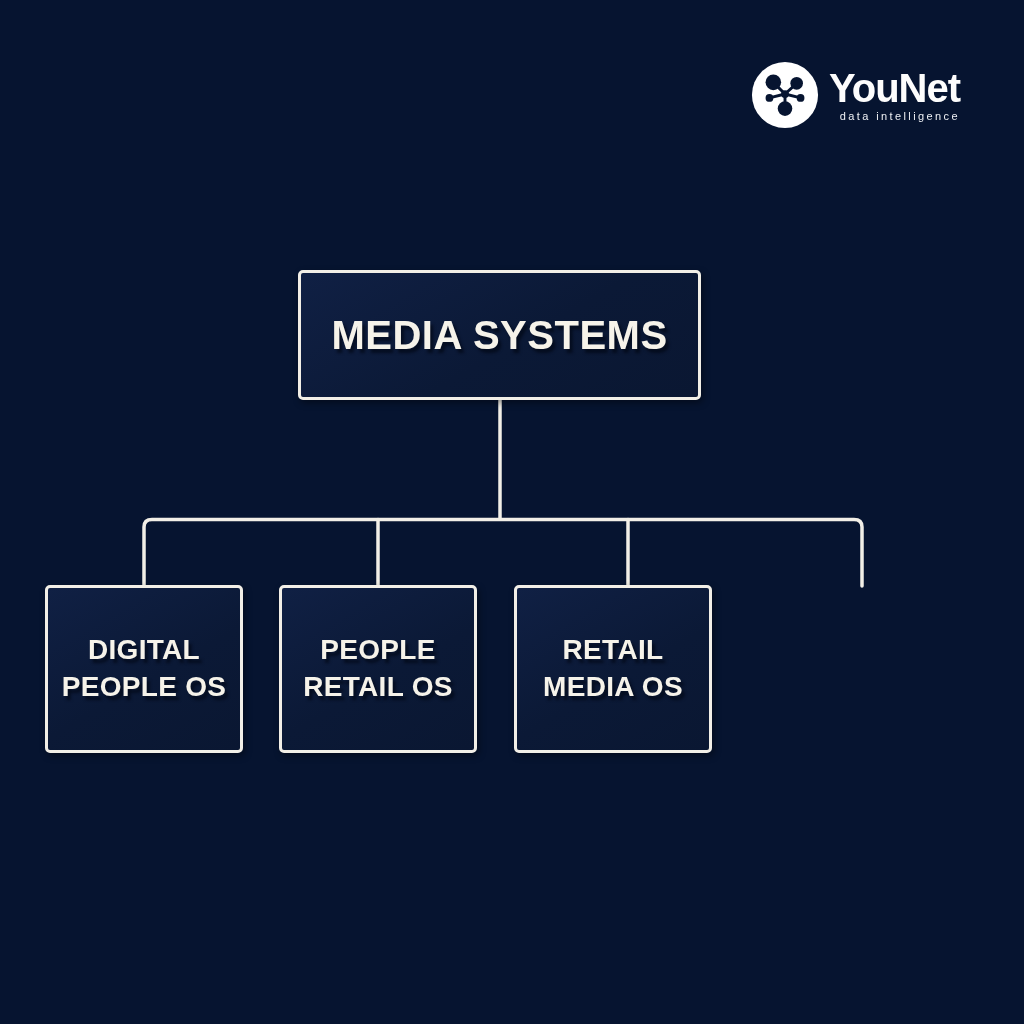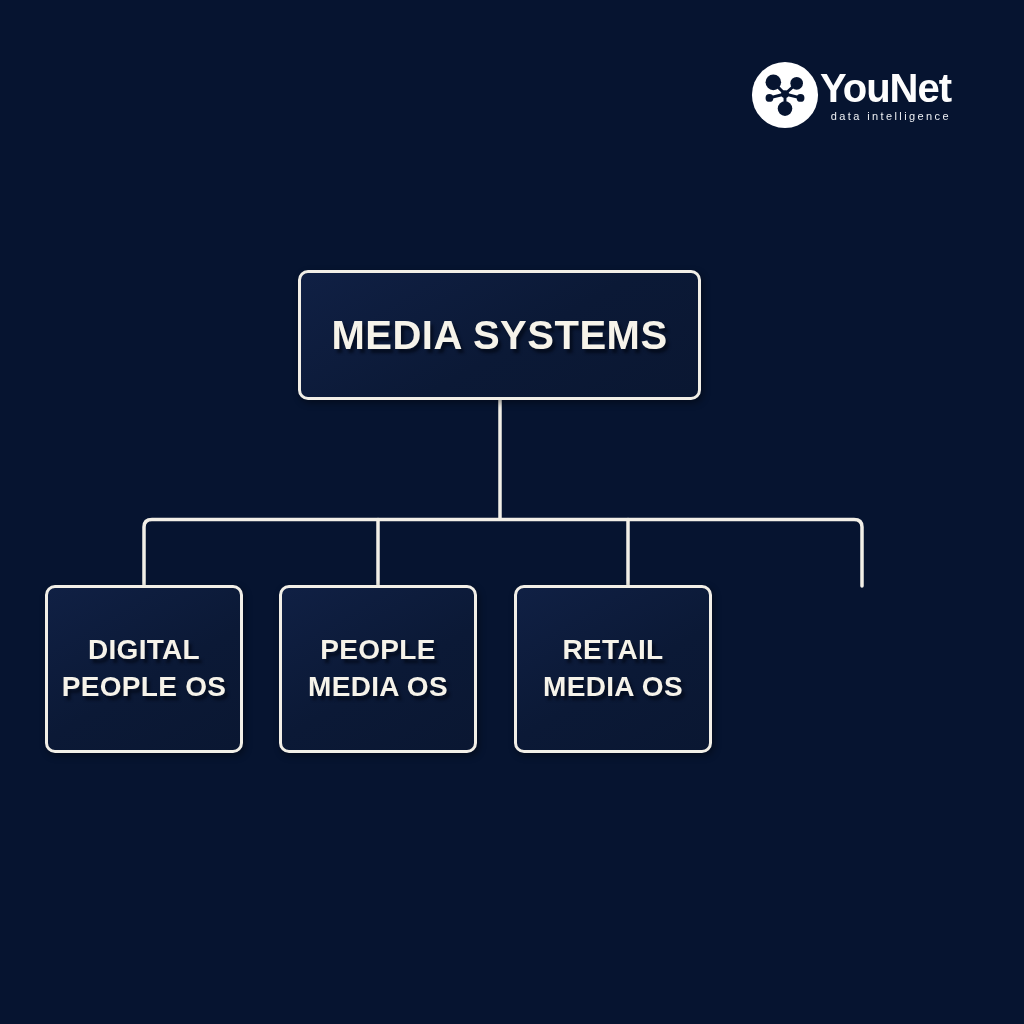--- a/index.html
+++ b/index.html
@@ -12,20 +12,21 @@
     font-family: "Liberation Sans", sans-serif;
   }
 
   
   .logo {
     position: absolute;
     left: 750px;
     top: 60px;
     display: flex;
     align-items: center;
+    gap: 9px;
   }
   .logo-mark { width: 70px; height: 70px; flex: 0 0 auto; }
   .logo-text { display: flex; flex-direction: column; align-items: flex-end; }
   .logo-name {
     color: #fdfdfd;
     font-size: 40px;
     font-weight: bold;
     letter-spacing: -1px;
     line-height: 1;
   }
@@ -43,21 +44,21 @@
     left: 0; top: 0;
     width: 1024px; height: 1024px;
     pointer-events: none;
   }
 
   
   .node {
     position: absolute;
     box-sizing: border-box;
     border: 3px solid #f2efe7;
-    border-radius: 10px;
+    border-radius: 5px;
     background: linear-gradient(150deg, #102044 0%, #0b1936 55%, #0a1732 100%);
     color: #f6f3ea;
     display: flex;
     align-items: center;
     justify-content: center;
     text-align: center;
     font-weight: bold;
     white-space: pre-line;
     text-shadow: 3px 4px 3px rgba(1, 6, 18, 0.65);
     box-shadow: 2px 3px 7px rgba(0, 0, 0, 0.4);
@@ -125,20 +126,20 @@
   <div class="node node-root">
     <span>MEDIA SYSTEMS</span>
   </div>
 
   <div class="node node-child child-0">
     <span>DIGITAL
 PEOPLE OS</span>
   </div>
   <div class="node node-child child-1">
     <span>PEOPLE
-MEDIA OS</span>
+RETAIL OS</span>
   </div>
   <div class="node node-child child-2">
     <span>RETAIL
 MEDIA OS</span>
   </div>
 
 </div>
 
 </body></html>

